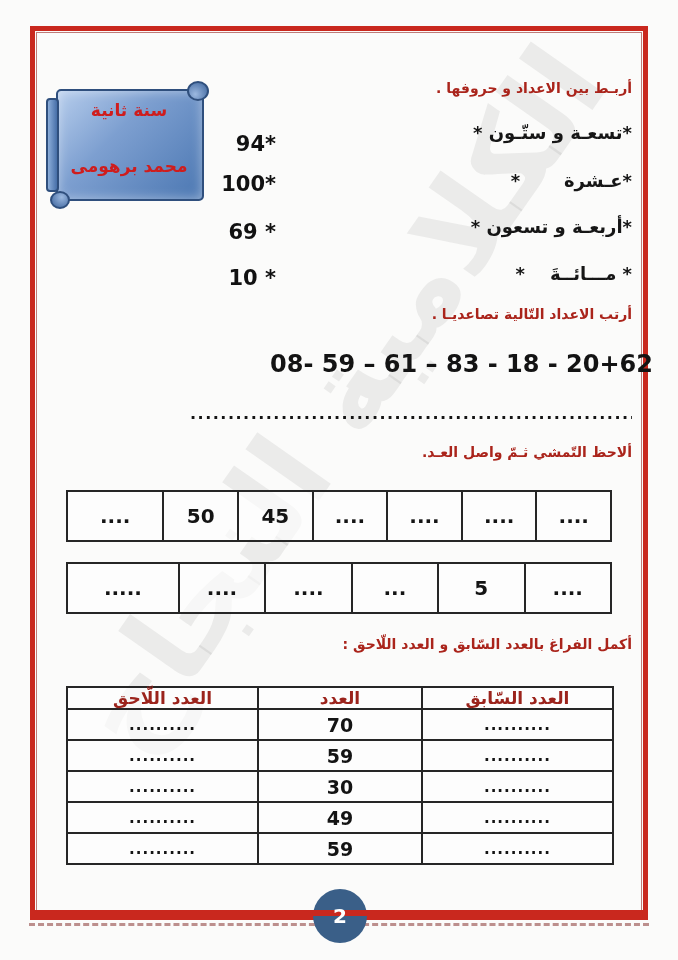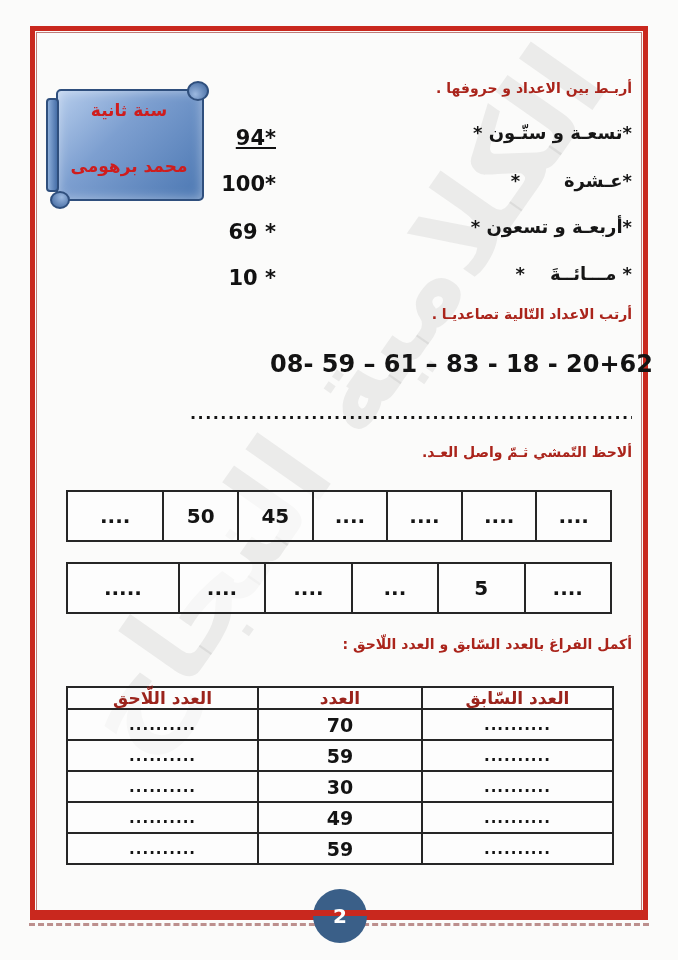--- a/index.html
+++ b/index.html
@@ -66,21 +66,21 @@
   .h4 { top:636px;text-align:right; }
   
   .match-word {
     position:absolute; right:46px; direction:rtl; color:#161616;
     font-weight:bold; font-size:18px; z-index:2; white-space:pre;
   }
   .match-number {
     position:absolute; left:206px; width:70px; text-align:right; direction:ltr;
     color:#111; font-weight:bold; font-size:21px; z-index:2; white-space:pre;
   }
-  .mw1 { top:122px; } .mn1 { top:126px;text-decoration:underline; }
+  .mw1 { top:122px; } .mn1 { top:132px; }
   .mw2 { top:170px; } .mn2 { top:172px; }
   .mw3 { top:216px; } .mn3 { top:220px; }
   .mw4 { top:263px; } .mn4 { top:266px; }
   
   .sequence {
     position:absolute; left:240px; right:44px; top:350px; text-align:center;
     direction:ltr; color:#131313; font-weight:bold; font-size:24px; z-index:2;
     white-space:nowrap;
     margin-left:30px;
   }

